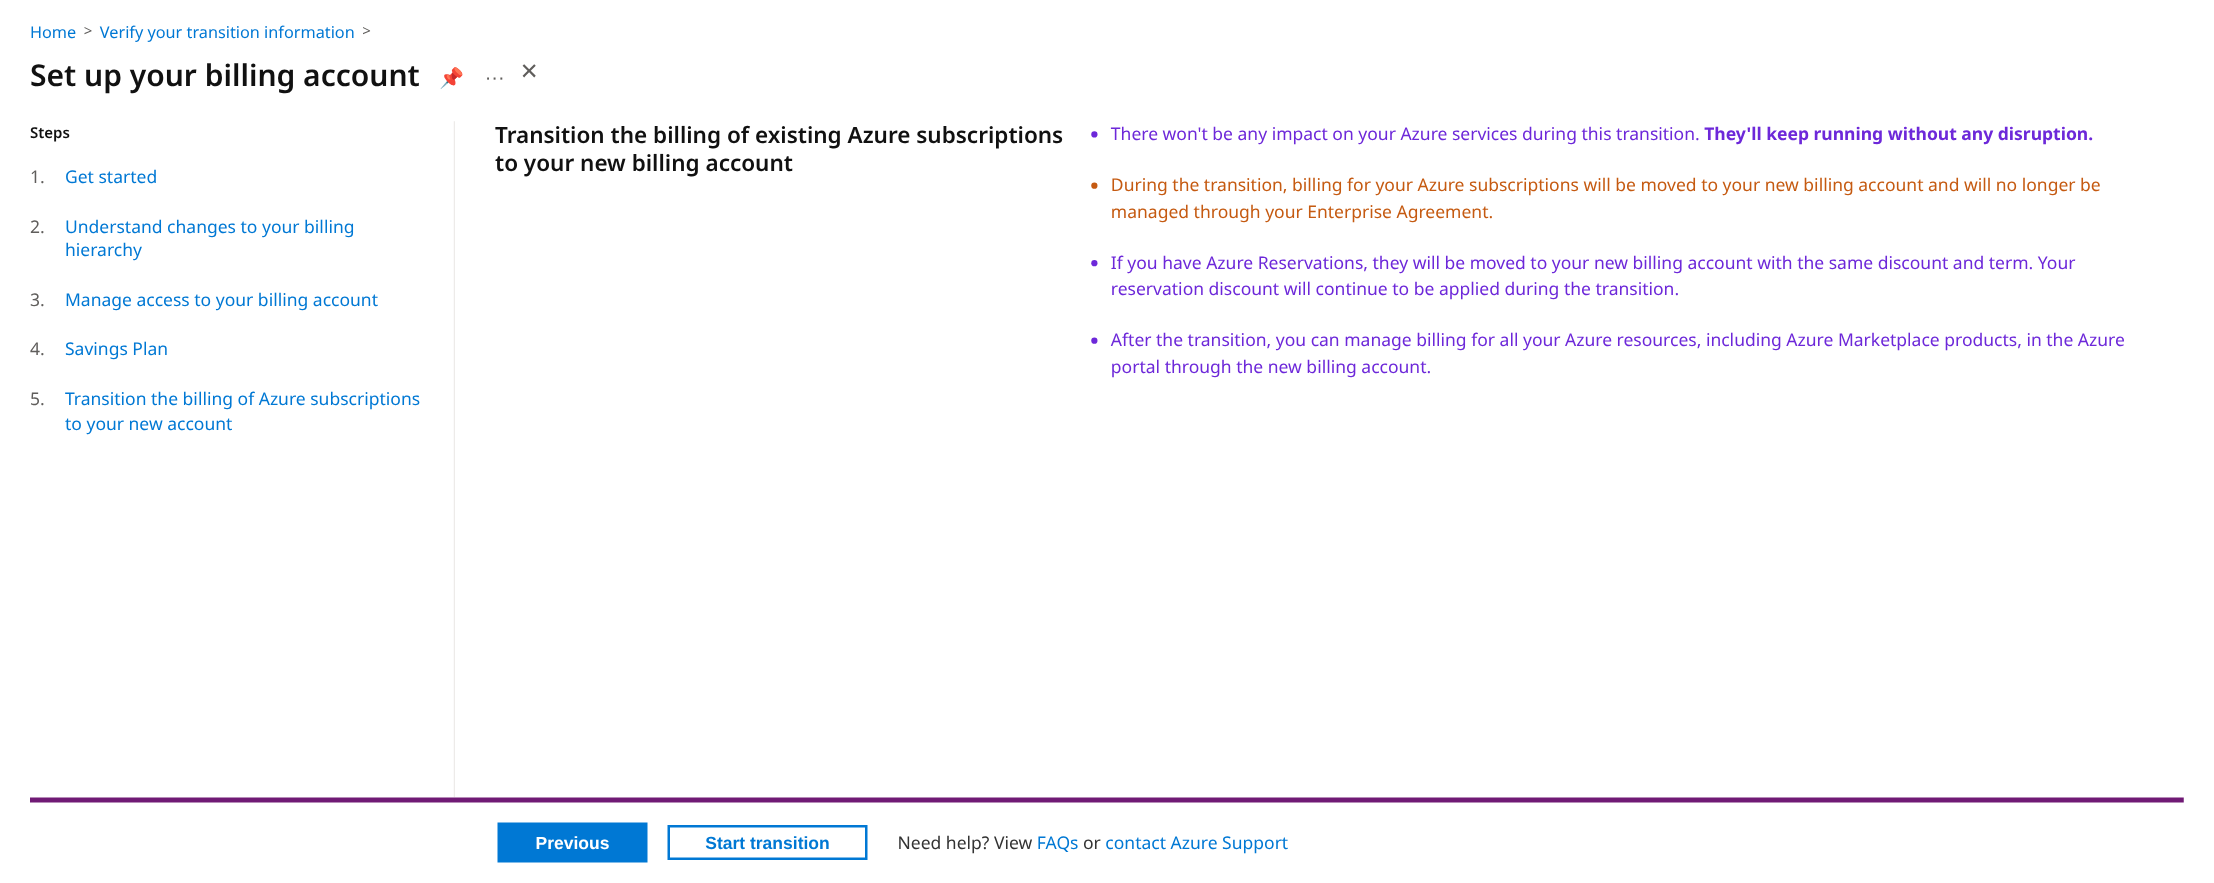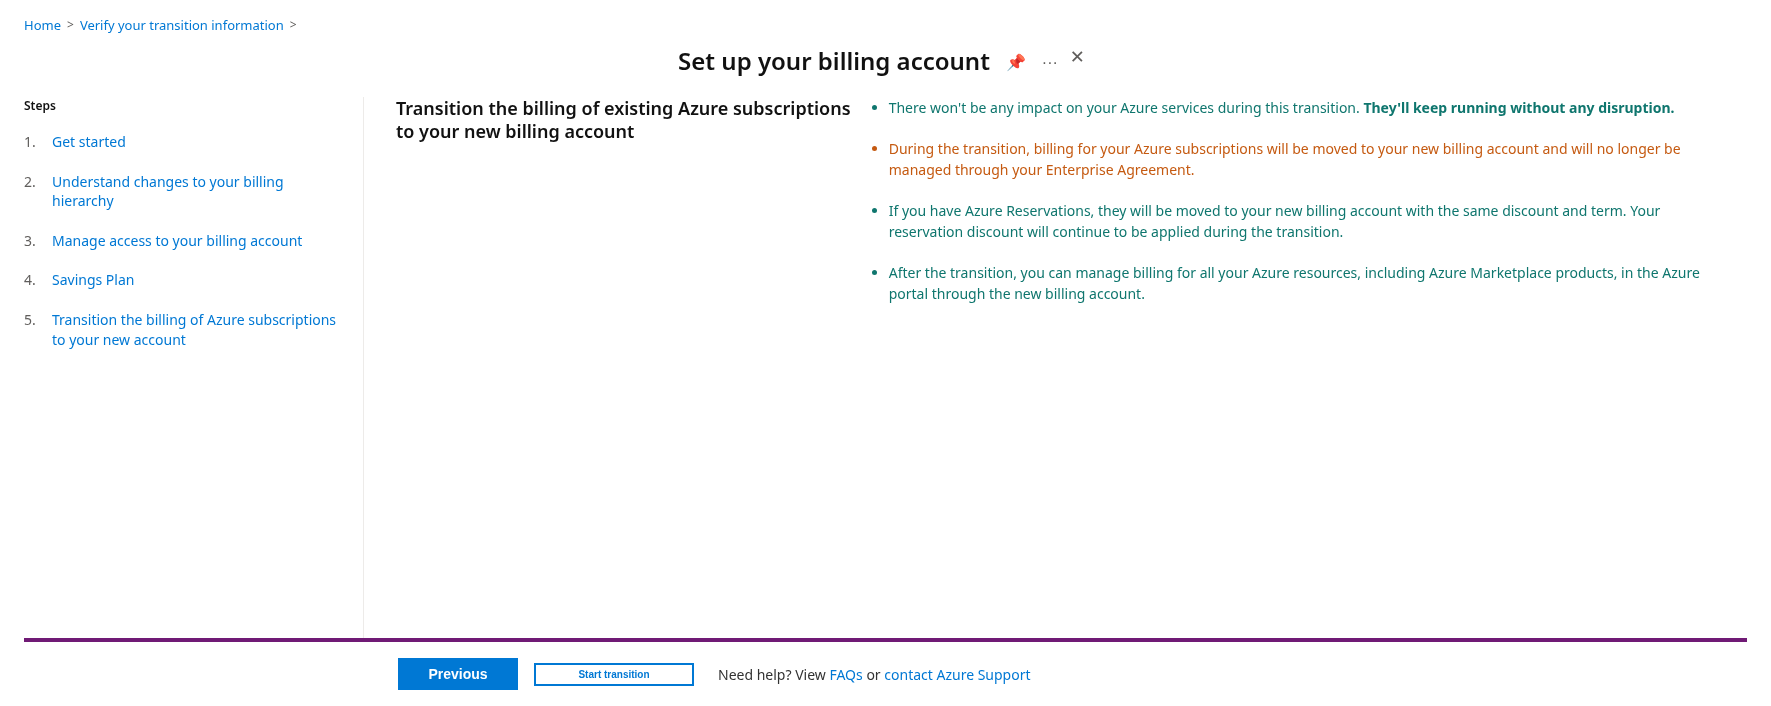--- a/index.html
+++ b/index.html
@@ -33,21 +33,21 @@
       color: #0078d4;
       text-decoration: none;
       cursor: pointer;
     }
     .breadcrumb .current {
       color: #0078d4;
     }
     .page-header {
       display: flex;
       align-items: flex-start;
-      justify-content: center;
+      justify-content: flex-start;
       margin-bottom: 4px;
     }
     .page-header-left {
       display: flex;
       flex-direction: column;
     }
     .page-title-row {
       display: flex;
       align-items: center;
       gap: 12px;
@@ -141,21 +141,21 @@
     }
     .bullet-list {
       list-style: disc;
       padding-left: 24px;
       display: flex;
       flex-direction: column;
       gap: 20px;
     }
     .bullet-list li {
       font-size: 14px;
-      color: #0f766e;
+      color: #6d28d9;
       line-height: 1.5;
     }
     .bullet-list li.orange-text {
       color: #c55a11;
     }
     .bold-text {
       font-weight: 700;
     }
     .footer-area {
       border-top: 4px solid #701a75;
@@ -176,21 +176,21 @@
       font-size: 14px;
       font-weight: 600;
       cursor: pointer;
       min-width: 120px;
     }
     .btn-start-transition {
       background: #fff;
       color: #0078d4;
       border: 2px solid #0078d4;
       padding: 4px 20px;
-      font-size: 10px;
+      font-size: 14px;
       font-weight: 600;
       cursor: pointer;
       min-width: 160px;
     }
     .help-text {
       font-size: 14px;
       color: #333;
       margin-left: 8px;
     }
     .help-text a {

